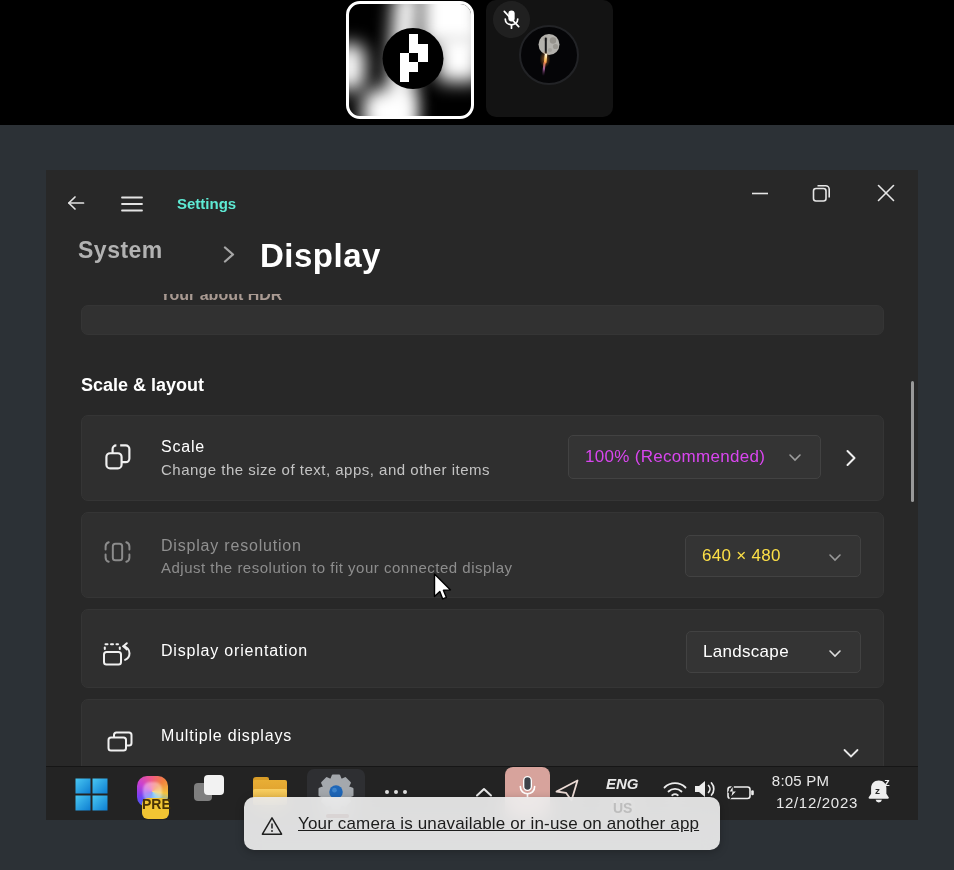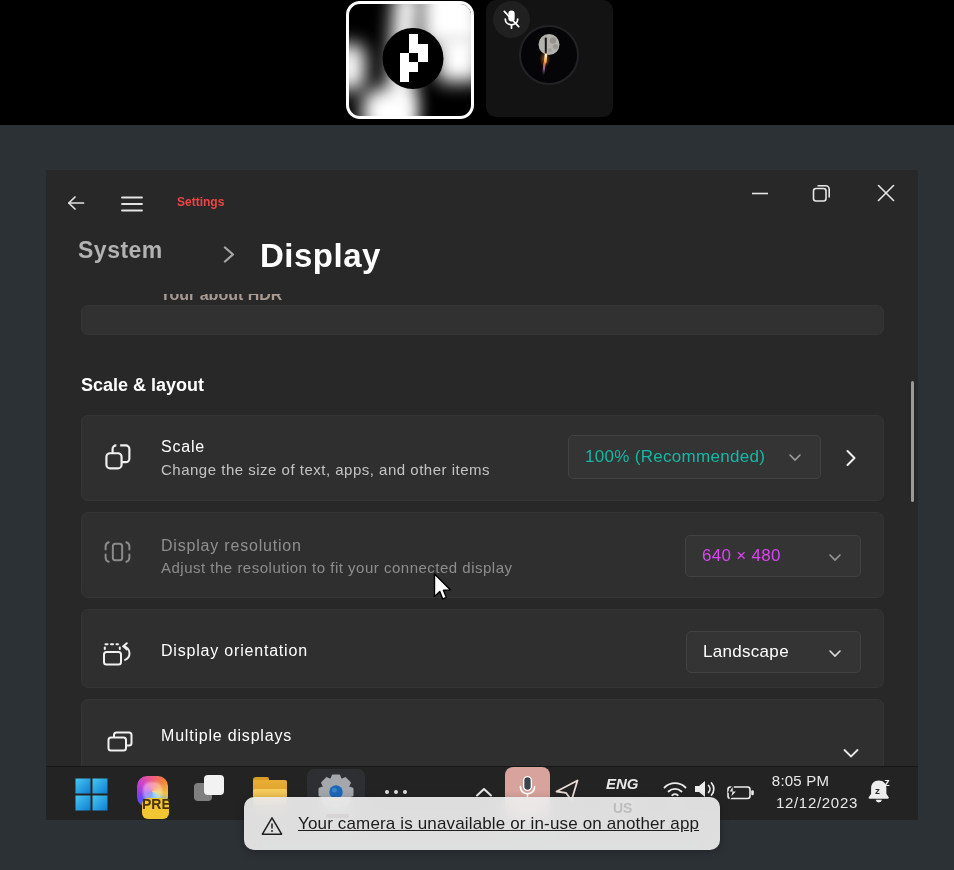--- a/index.html
+++ b/index.html
@@ -111,21 +111,21 @@
         <path d="M9 4l-6.2 6L9 16"></path>
     </g>
   </svg>
   <svg class="abs" style="left:75px;top:26px" width="22" height="16" viewBox="0 0 22 16">
     <g stroke="#e3e3e3" stroke-width="1.8" stroke-linecap="round">
       <path d="M1 1.5h20"></path>
         <path d="M1 8h20"></path>
         <path d="M1 14.5h20"></path>
     </g>
   </svg>
-  <div class="abs" style="left:131px;top:25px;font-size:12px;font-weight:bold;color:#ef4444;">Settings</div>
+  <div class="abs" style="left:131px;top:25px;font-size:15px;font-weight:bold;color:#5eead4;">Settings</div>
 
   <svg class="abs" style="left:699px;top:13px" width="30" height="20" viewBox="0 0 30 20">
     <path d="M7 10.5h16" stroke="#e6e6e6" stroke-width="1.6"></path>
   </svg>
   <svg class="abs" style="left:763px;top:11px" width="24" height="24" viewBox="0 0 24 24">
     <rect x="4.5" y="7.5" width="12.5" height="12.5" rx="2.5" stroke="#e6e6e6" stroke-width="1.6" fill="none"></rect>
     <path d="M8.5 4.8 h8.2 a3.5 3.5 0 0 1 3.5 3.5 v8.2" stroke="#e6e6e6" stroke-width="1.6" fill="none"></path>
   </svg>
   <svg class="abs" style="left:829px;top:12px" width="22" height="22" viewBox="0 0 22 22">
     <g stroke="#e6e6e6" stroke-width="1.6" stroke-linecap="round">
@@ -152,21 +152,21 @@
   <svg class="abs" style="left:59px;top:274px" width="26" height="26" viewBox="0 0 24 24">
     <g stroke="#f0f0f0" stroke-width="2" fill="none">
       <rect x="7" y="1.3" width="15.5" height="15.5" rx="3.4"></rect>
       <rect x="1.3" y="8.5" width="14" height="14" rx="3.4" fill="#2f2f2f"></rect>
     </g>
     <rect x="10.5" y="0" width="3.5" height="3" fill="#2f2f2f"></rect>
   </svg>
   <div class="ctitle" style="top:268px;">Scale</div>
   <div class="csub" style="top:291px;">Change the size of text, apps, and other items</div>
   <div class="drop" style="left:522px;top:265px;width:253px;height:44px;">
-    <span class="lbl" style="color:#14b8a6;">100% (Recommended)</span>
+    <span class="lbl" style="color:#d946ef;">100% (Recommended)</span>
     <svg class="abs" style="right:18px;top:16px" width="14" height="11" viewBox="0 0 14 11">
       <path d="M2 3l5 5 5-5" stroke="#9d9d9d" stroke-width="1.6" fill="none" stroke-linecap="round"></path>
     </svg>
   </div>
   <svg class="abs" style="left:797px;top:278px" width="16" height="20" viewBox="0 0 16 20">
     <path d="M4.5 3l7 7-7 7" stroke="#f0f0f0" stroke-width="2" fill="none" stroke-linecap="round" stroke-linejoin="round"></path>
   </svg>
 
   <div class="card" style="top:342px;height:86px;"></div>
   <svg class="abs" style="left:57px;top:368px" width="29" height="28" viewBox="0 0 28 24">
@@ -174,21 +174,21 @@
       <rect x="9.5" y="4" width="9" height="16" rx="2.5"></rect>
       <path d="M5.5 2.6 a4.4 4.4 0 0 0 -3 4.2 v2.7"></path>
       <path d="M2.5 14.5 v2.7 a4.4 4.4 0 0 0 3 4.2"></path>
       <path d="M22.5 2.6 a4.4 4.4 0 0 1 3 4.2 v2.7"></path>
       <path d="M25.5 14.5 v2.7 a4.4 4.4 0 0 1 -3 4.2"></path>
     </g>
   </svg>
   <div class="ctitle" style="top:367px;color:#909090;">Display resolution</div>
   <div class="csub" style="top:389px;color:#8d8d8d;">Adjust the resolution to fit your connected display</div>
   <div class="drop" style="left:639px;top:365px;width:176px;height:42px;">
-    <span class="lbl" style="color:#d946ef;">640 × 480</span>
+    <span class="lbl" style="color:#fde047;">640 × 480</span>
     <svg class="abs" style="right:18px;top:16px" width="14" height="11" viewBox="0 0 14 11">
       <path d="M2 3l5 5 5-5" stroke="#999" stroke-width="1.6" fill="none" stroke-linecap="round"></path>
     </svg>
   </div>
 
   <div class="card" style="top:439px;height:79px;"></div>
   <svg class="abs" style="left:56px;top:471px" width="30" height="26" viewBox="0 0 30 26">
     <g stroke="#f0f0f0" stroke-width="2" fill="none" stroke-linecap="round">
       <rect x="2" y="11" width="17" height="12.5" rx="2.5"></rect>
       <path d="M3.5 3.2h2"></path>

